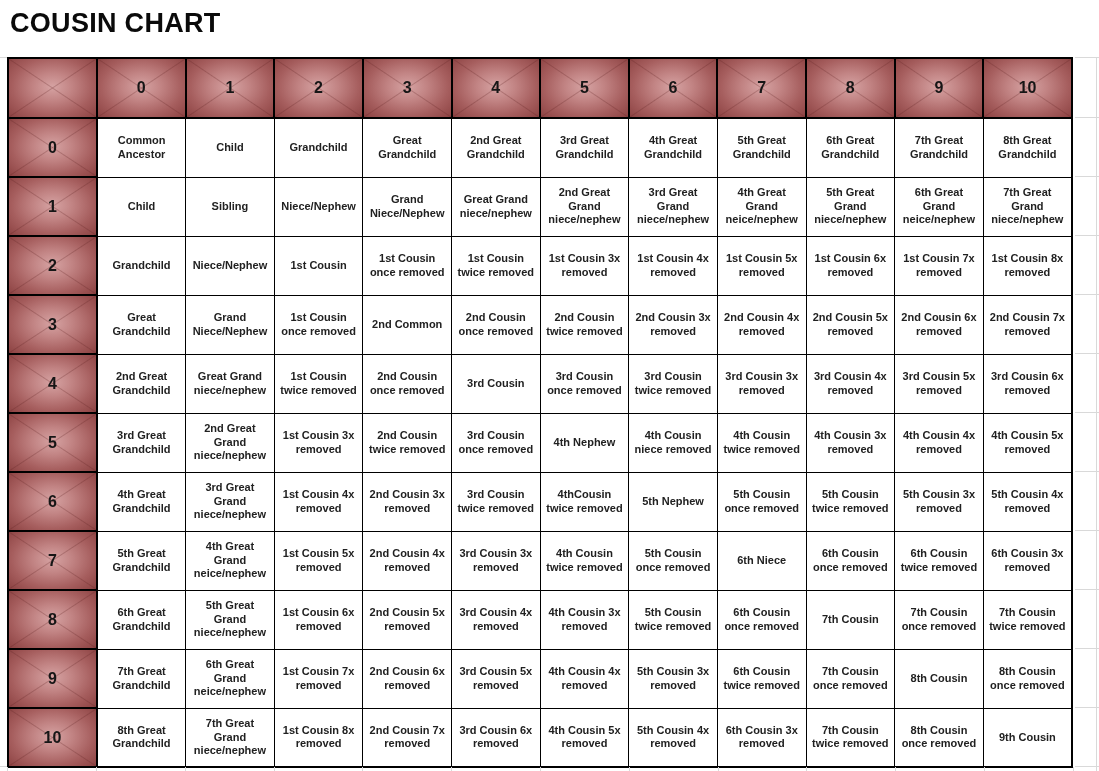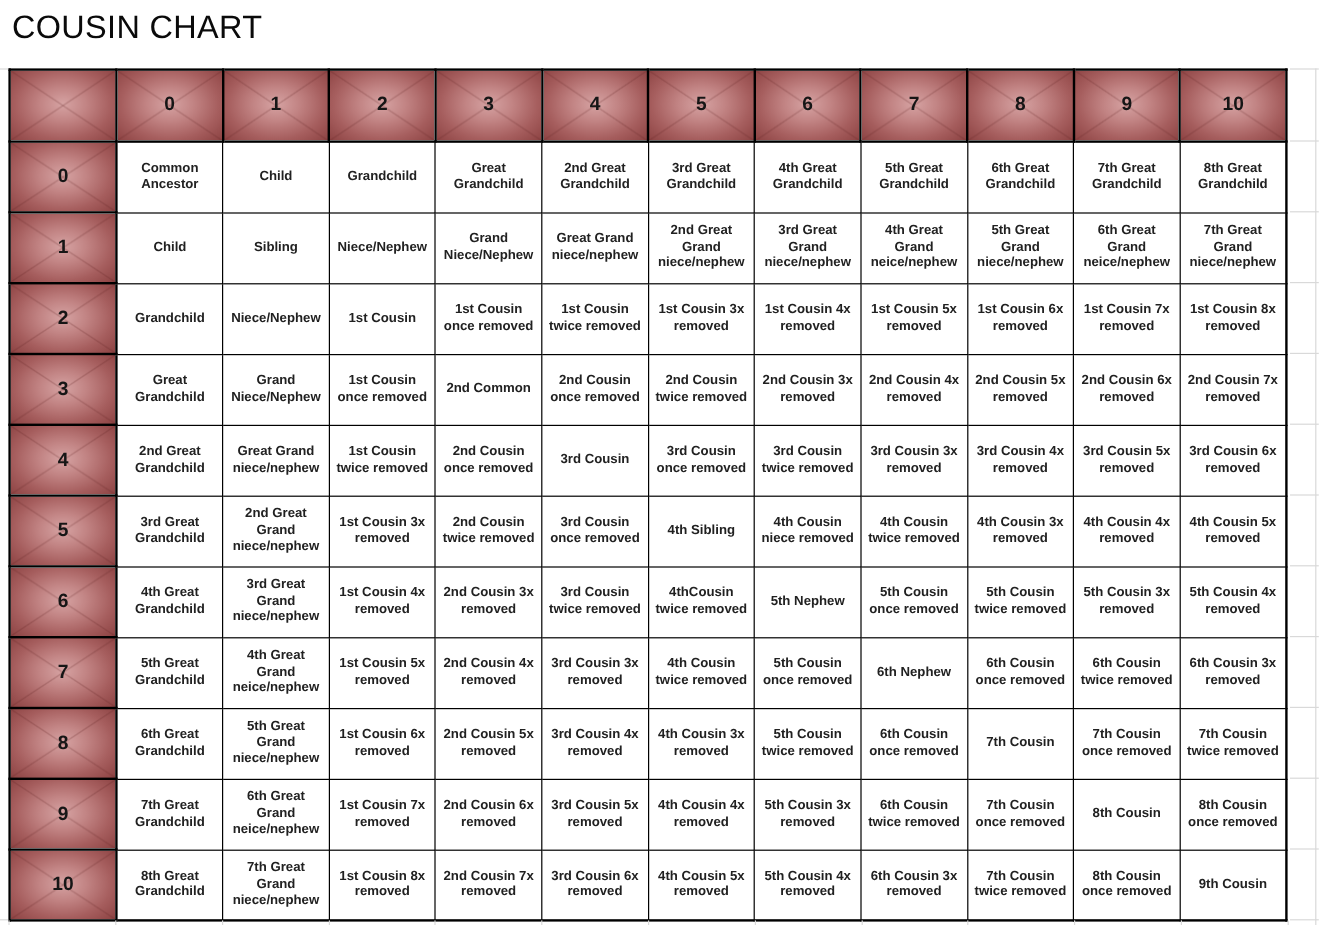--- a/index.html
+++ b/index.html
@@ -12,21 +12,21 @@
     width: 1099px;
     height: 771px;
     overflow: hidden;
     font-family: "Liberation Sans", sans-serif;
   }
   .page-title {
     position: absolute;
     left: 10px;
     top: 8px;
     font-size: 27px;
-    font-weight: 400;
+    font-weight: 700;
     letter-spacing: 0.3px;
     color: #0a0a0a;
     white-space: nowrap;
   }
   table.cousin-table {
     position: absolute;
     left: 7px;
     top: 57px;
     width: 1066px;
     border-collapse: collapse;
@@ -178,21 +178,21 @@
         <td class="cell">3rd Cousin 5x removed</td>
         <td class="cell">3rd Cousin 6x removed</td>
       </tr>
       <tr>
         <th class="hdr">5</th>
         <td class="cell">3rd Great Grandchild</td>
         <td class="cell">2nd Great Grand niece/nephew</td>
         <td class="cell">1st Cousin 3x removed</td>
         <td class="cell">2nd Cousin twice removed</td>
         <td class="cell">3rd Cousin once removed</td>
-        <td class="cell">4th Sibling</td>
+        <td class="cell">4th Nephew</td>
         <td class="cell">4th Cousin niece removed</td>
         <td class="cell">4th Cousin twice removed</td>
         <td class="cell">4th Cousin 3x removed</td>
         <td class="cell">4th Cousin 4x removed</td>
         <td class="cell">4th Cousin 5x removed</td>
       </tr>
       <tr>
         <th class="hdr">6</th>
         <td class="cell">4th Great Grandchild</td>
         <td class="cell">3rd Great Grand niece/nephew</td>
@@ -208,21 +208,21 @@
       </tr>
       <tr>
         <th class="hdr">7</th>
         <td class="cell">5th Great Grandchild</td>
         <td class="cell">4th Great Grand neice/nephew</td>
         <td class="cell">1st Cousin 5x removed</td>
         <td class="cell">2nd Cousin 4x removed</td>
         <td class="cell">3rd Cousin 3x removed</td>
         <td class="cell">4th Cousin twice removed</td>
         <td class="cell">5th Cousin once removed</td>
-        <td class="cell">6th Nephew</td>
+        <td class="cell">6th Niece</td>
         <td class="cell">6th Cousin once removed</td>
         <td class="cell">6th Cousin twice removed</td>
         <td class="cell">6th Cousin 3x removed</td>
       </tr>
       <tr>
         <th class="hdr">8</th>
         <td class="cell">6th Great Grandchild</td>
         <td class="cell">5th Great Grand niece/nephew</td>
         <td class="cell">1st Cousin 6x removed</td>
         <td class="cell">2nd Cousin 5x removed</td>

